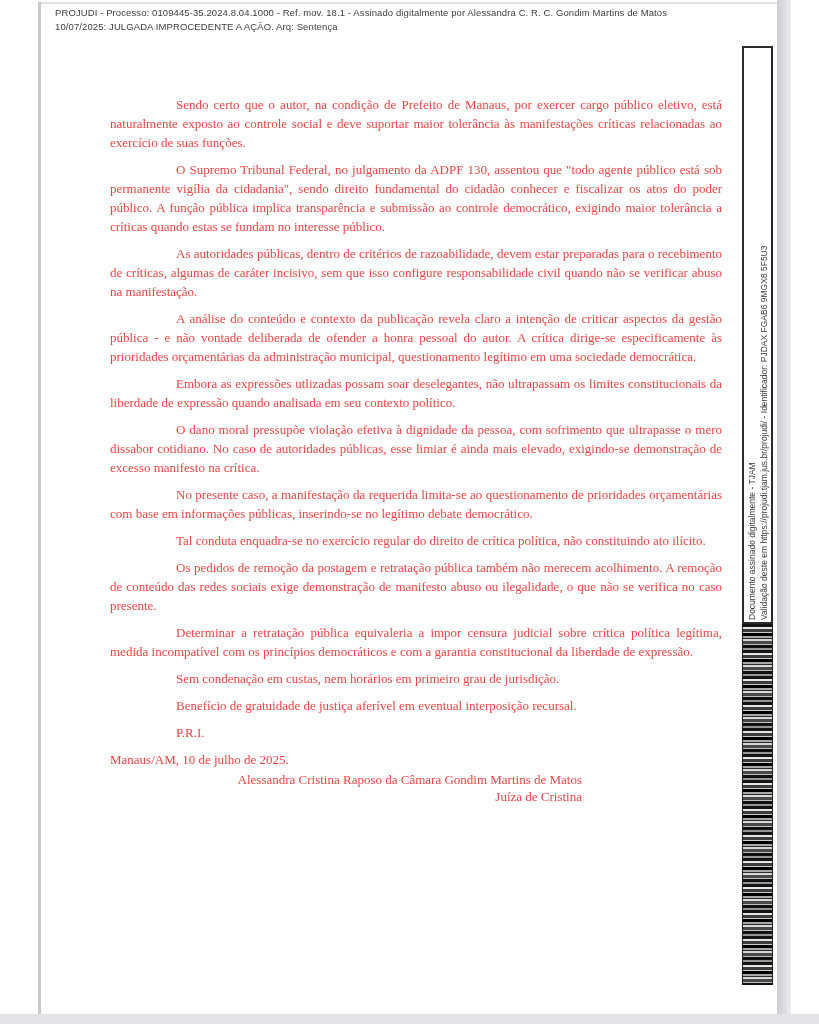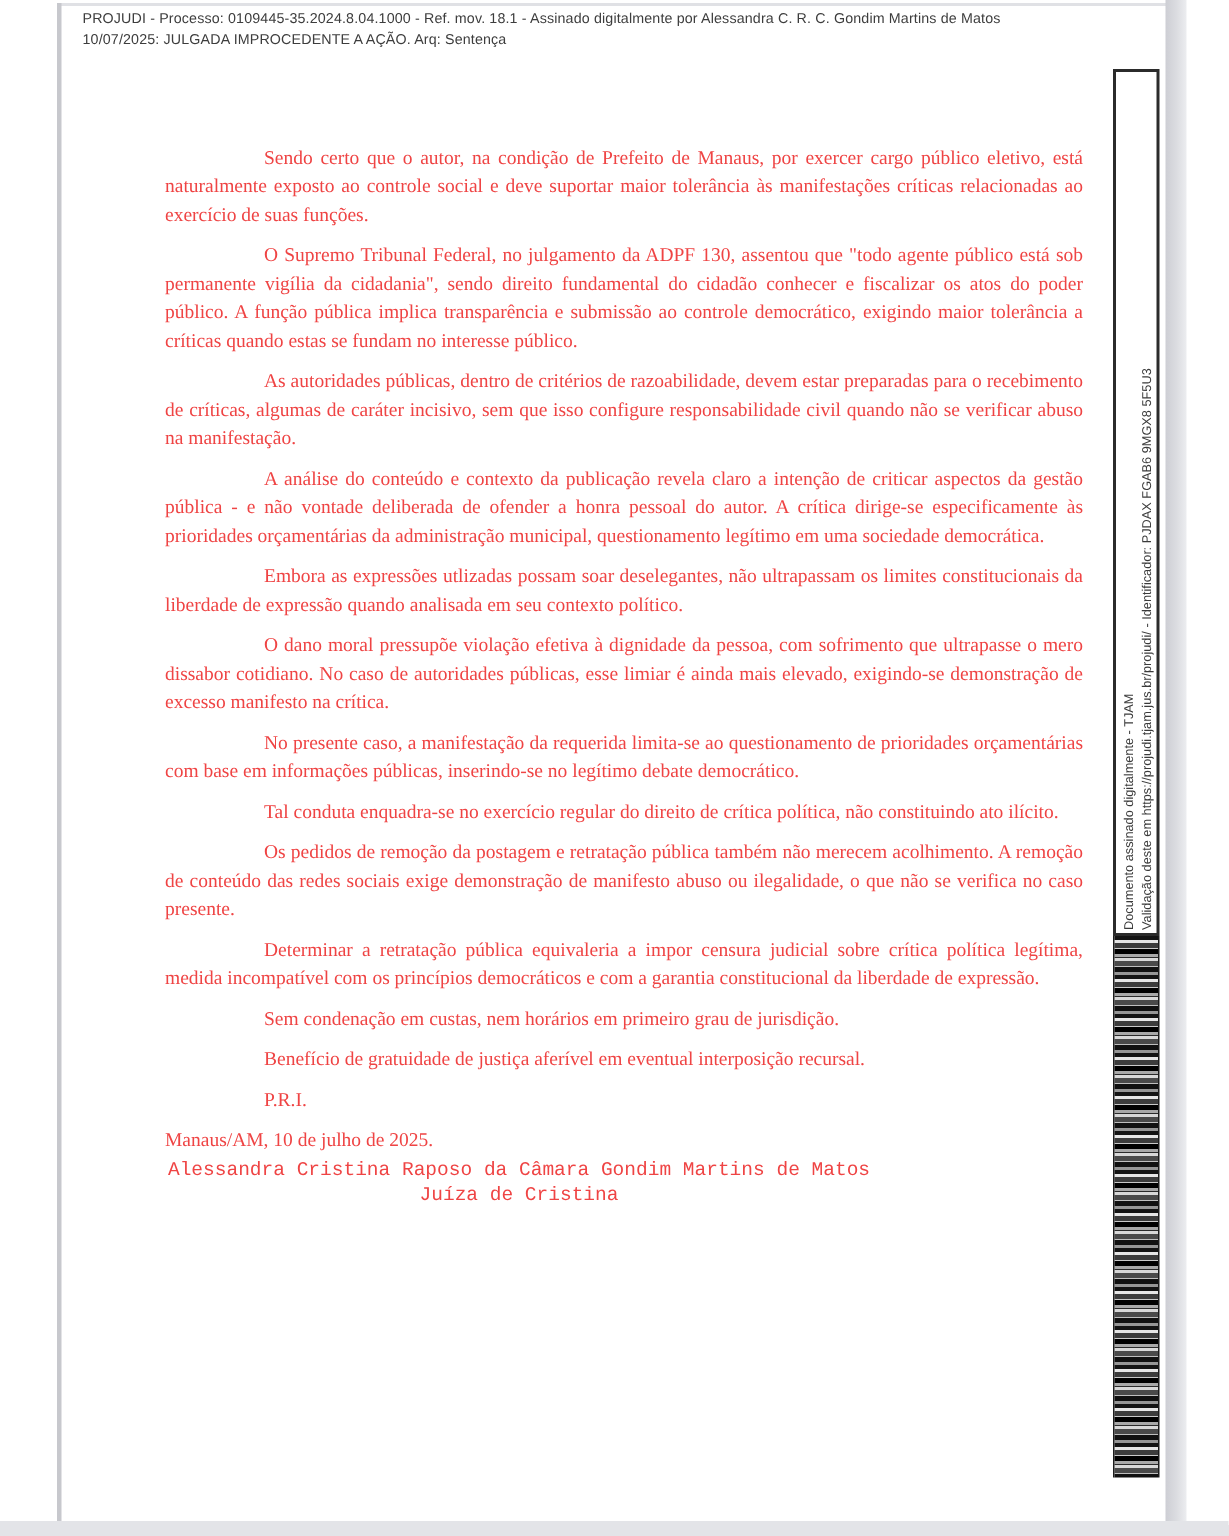--- a/index.html
+++ b/index.html
@@ -19,21 +19,21 @@
   
   .header { position:absolute; left:55px; top:6px; width:650px;
             font-family:"Liberation Sans","DejaVu Sans",sans-serif;
             font-size:9.5px; line-height:14px; color:#3d3d3d; letter-spacing:0.1px; }
 
   
   .body-text { position:absolute; left:88px; top:95px; width:612px;
                font-size:13px; line-height:19px; text-align:justify; color:#ef4444;margin-left:22px; }
   .body-text p { margin:0 0 8px 0; text-indent:66px; }
   .body-text p.no-indent { text-indent:0; margin-bottom:0; }
-  .signature-block { width:472px; text-align:center; line-height:17px; padding-top:2px;font-family:Liberation Mono, monospace; }
+  .signature-block { width:472px; text-align:right; line-height:17px; padding-top:2px; }
 
   
   .sidebox { position:absolute; left:742px; top:46px; width:31px; height:578px;
              background:#ffffff; border:2px solid #2b2b2b; box-sizing:border-box; }
   .rot { position:absolute; left:2px; top:572px; width:566px; height:25px;
          transform-origin:0 0; transform:rotate(-90deg);
          font-family:"Liberation Sans","DejaVu Sans",sans-serif;
          font-size:8.5px; line-height:12px; color:#3a3a3a; white-space:nowrap; }
 
   

